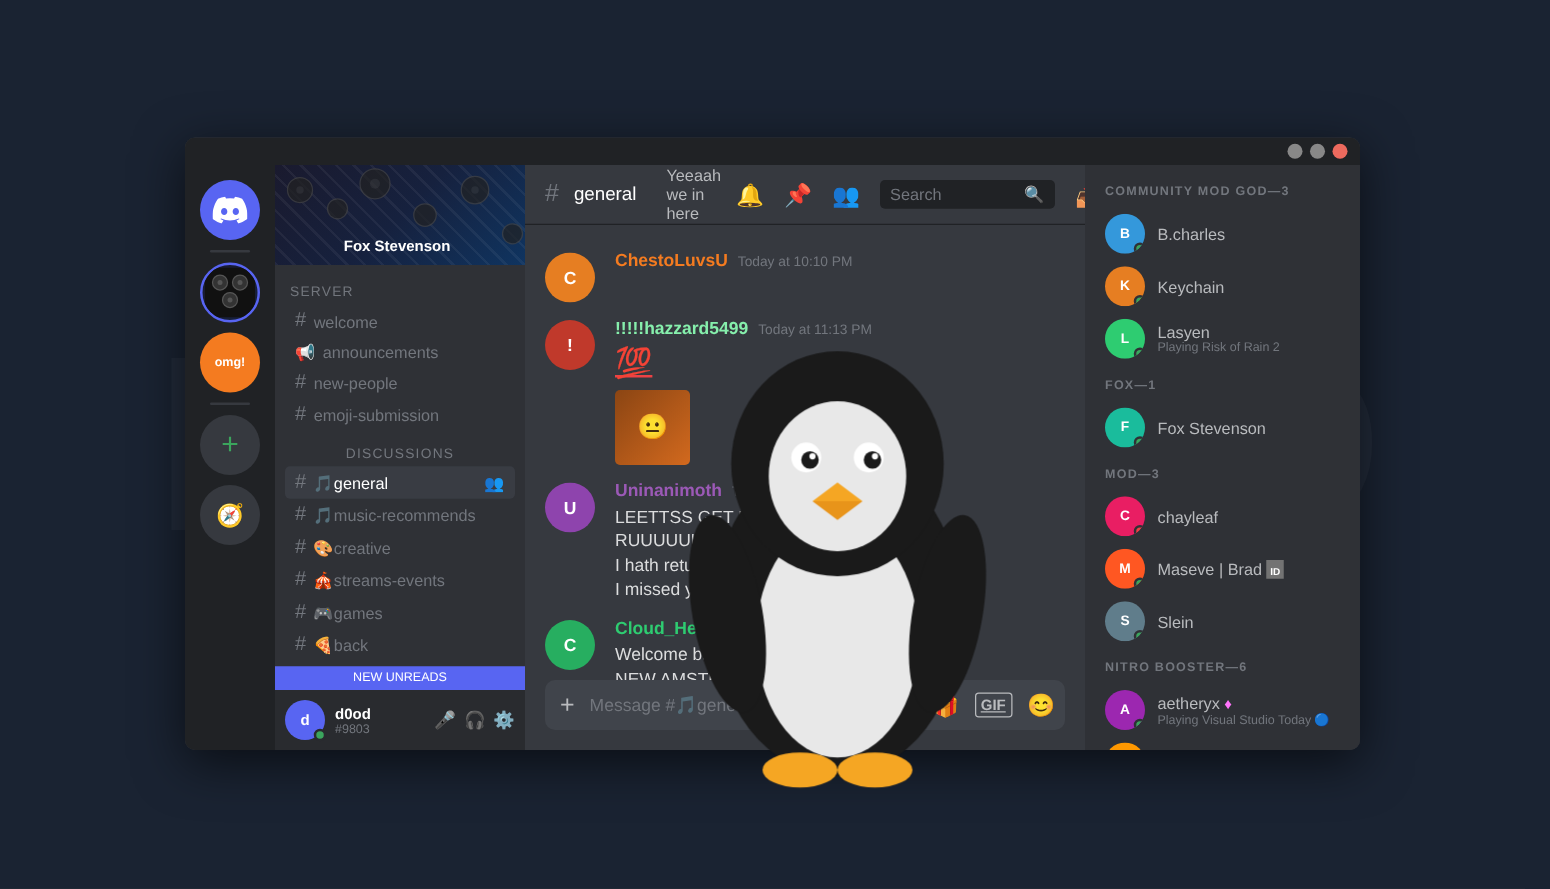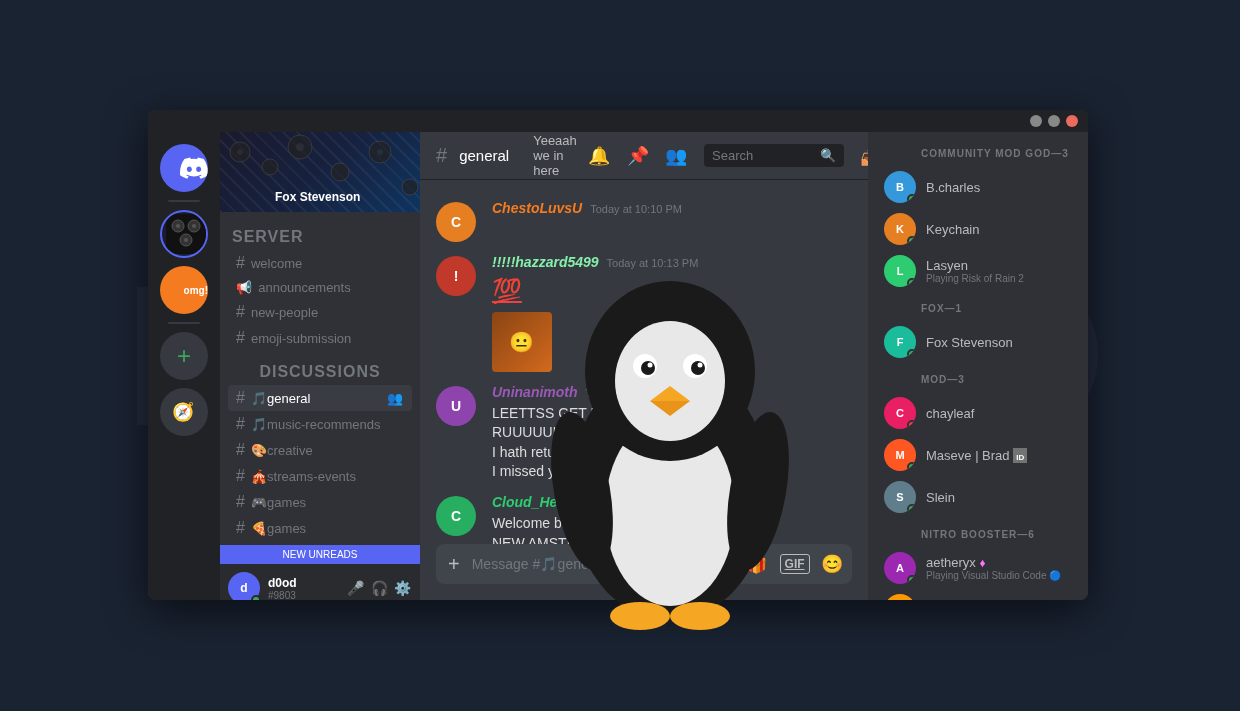--- a/index.html
+++ b/index.html
@@ -97,21 +97,21 @@
       gap: 8px;
       flex-shrink: 0;
       overflow-y: auto;
     }
     .server-icon {
       width: 48px;
       height: 48px;
       border-radius: 50%;
       display: flex;
       align-items: center;
-      justify-content: flex-end;
+      justify-content: center;
       cursor: pointer;
       flex-shrink: 0;
       transition: border-radius 0.2s;
       overflow: hidden;
     }
     .server-icon.discord-home {
       background: #5865f2;
       font-size: 22px;
     }
     .server-icon.fox { 
@@ -193,22 +193,22 @@
       color: #fff;
       font-size: 12px;
       font-weight: 600;
     }
 
     .channel-section {
       padding: 16px 8px 4px;
     }
     .channel-section-title {
       color: #72767d;
-      font-size: 16px;
-      font-weight: 700;
+      font-size: 11px;
+      font-weight: 400;
       text-transform: uppercase;
       letter-spacing: 1px;
       padding: 0 4px;
       margin-bottom: 4px;
     }
     .channel-item {
       display: flex;
       align-items: center;
       padding: 4px 8px;
       border-radius: 4px;
@@ -383,21 +383,20 @@
     .message-content { flex: 1; }
     .message-header {
       display: flex;
       align-items: baseline;
       gap: 8px;
       margin-bottom: 4px;
     }
     .message-username {
       font-weight: 600;
       font-size: 14px;
-      font-style: italic;
     }
     .message-timestamp {
       color: #72767d;
       font-size: 11px;
     }
     .message-text {
       color: #dcddde;
       font-size: 14px;
       line-height: 1.4;
     }
@@ -463,21 +462,20 @@
       flex-shrink: 0;
     }
     .member-section-title {
       color: #72767d;
       font-size: 10px;
       font-weight: 700;
       text-transform: uppercase;
       letter-spacing: 1px;
       padding: 0 8px;
       margin-bottom: 8px;
-      margin-left: 37px;
     }
     .member-item {
       display: flex;
       align-items: center;
       gap: 10px;
       padding: 4px 8px;
       border-radius: 4px;
       cursor: pointer;
       margin-bottom: 2px;
     }
@@ -690,21 +688,21 @@
         <div class="channel-item">
           <span class="channel-hash">#</span>
           <span>🎪streams-events</span>
         </div>
         <div class="channel-item">
           <span class="channel-hash">#</span>
           <span>🎮games</span>
         </div>
         <div class="channel-item">
           <span class="channel-hash">#</span>
-          <span>🍕games</span>
+          <span>🍕back</span>
         </div>
       </div>
 
       <div class="new-unreads-banner">NEW UNREADS</div>
 
       <div class="user-area">
         <div class="user-avatar" style="background:#5865f2;">
           <span>d</span>
           <div class="user-status-dot"></div>
         </div>
@@ -754,21 +752,21 @@
           </div>
         </div>
 
         <div class="message-group">
           <div class="message-avatar">
             <div class="avatar-circle" style="background:#c0392b;">!</div>
           </div>
           <div class="message-content">
             <div class="message-header">
               <span class="message-username" style="color:#86efac;">!!!!!hazzard5499</span>
-              <span class="message-timestamp">Today at 10:13 PM</span>
+              <span class="message-timestamp">Today at 11:13 PM</span>
             </div>
             <div class="message-text">
               <span class="emoji-100">💯</span>
               <div class="message-image" style="background: linear-gradient(135deg, #8B4513, #D2691E); width:60px; height:60px; border-radius:4px; display:flex; align-items:center; justify-content:center; color:white; font-size:20px;">😐</div>
             </div>
           </div>
         </div>
 
         <div class="message-group">
           <div class="message-avatar">
@@ -887,21 +885,21 @@
       </div>
 
       <div class="member-section-title" style="margin-top:12px;">NITRO BOOSTER—6</div>
       <div class="member-item">
         <div class="member-avatar">
           <div class="member-avatar-circle" style="background:#9c27b0;">A</div>
           <div class="member-status status-online"></div>
         </div>
         <div class="member-info">
           <div class="member-name">aetheryx <span class="nitro-badge">♦</span></div>
-          <div class="member-activity">Playing Visual Studio Code 🔵</div>
+          <div class="member-activity">Playing Visual Studio Today 🔵</div>
         </div>
       </div>
       <div class="member-item">
         <div class="member-avatar">
           <div class="member-avatar-circle" style="background:#ff9800;">C</div>
 
         </div>
         <div class="member-info">
           <div class="member-name">Captain Yoink <span class="nitro-badge">♦</span></div>
 

